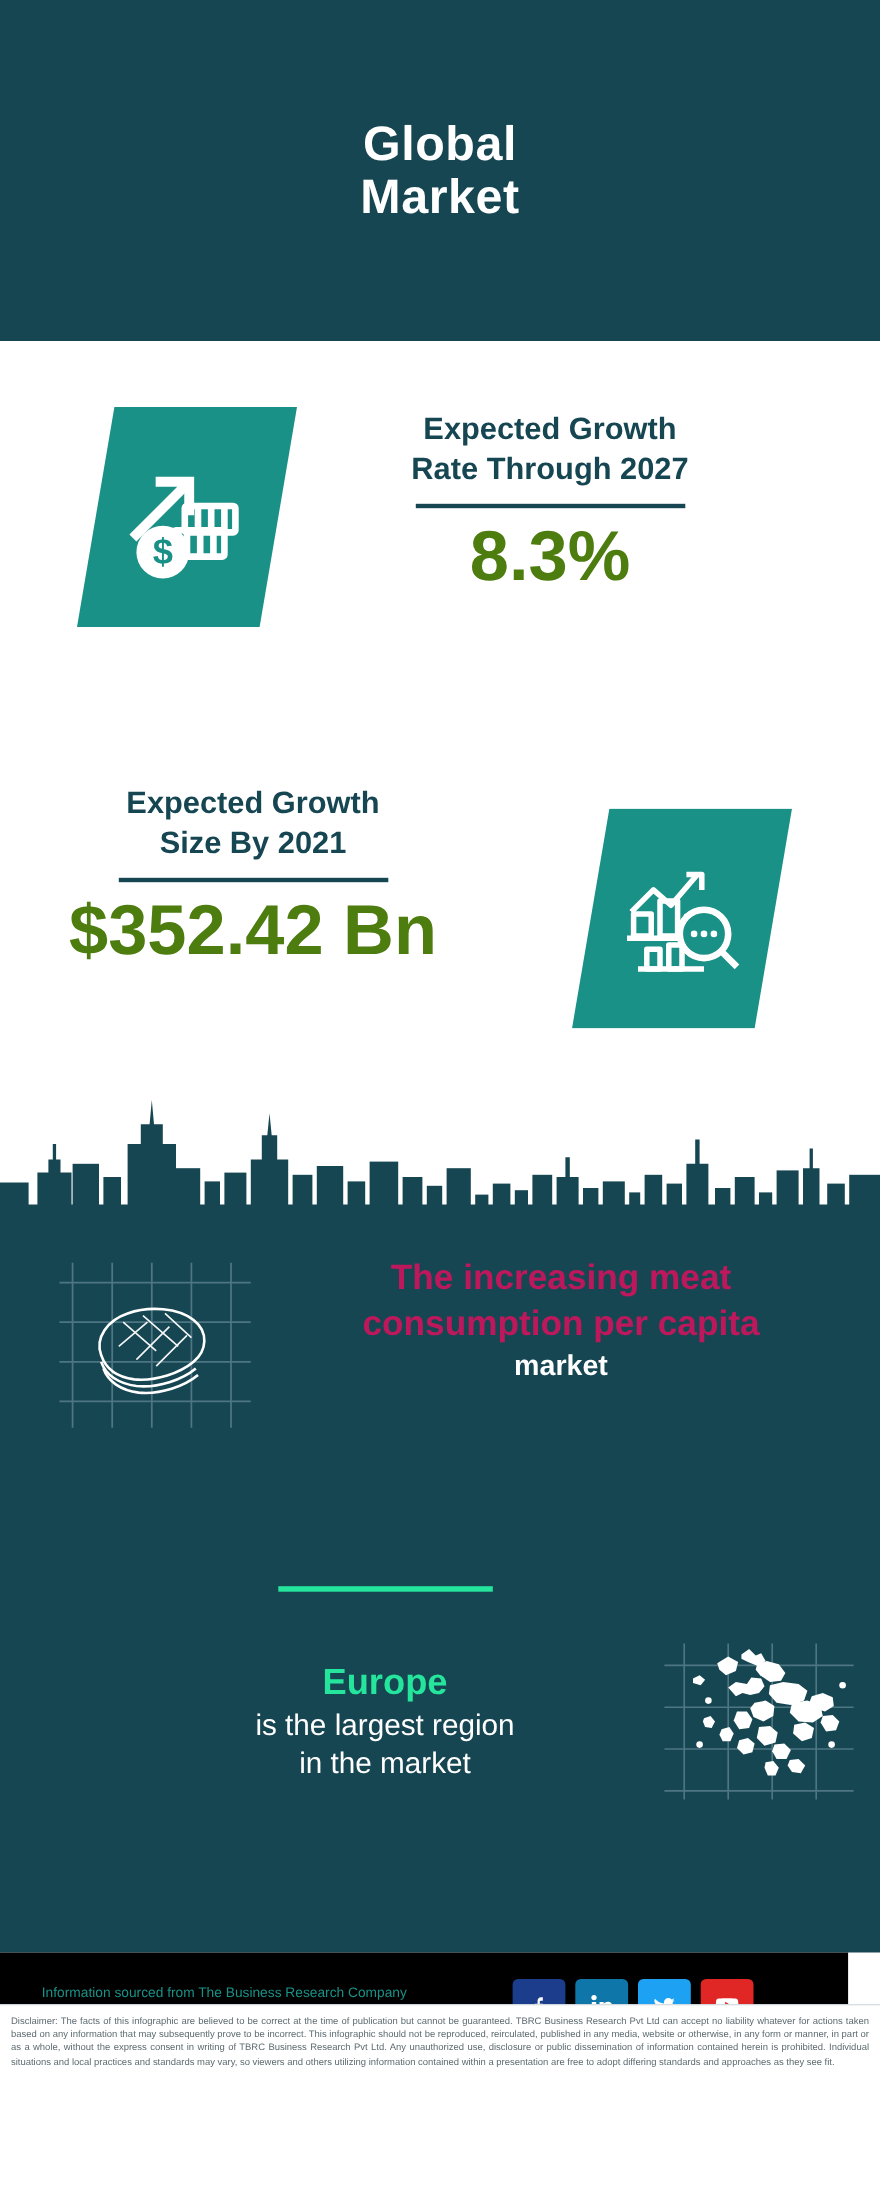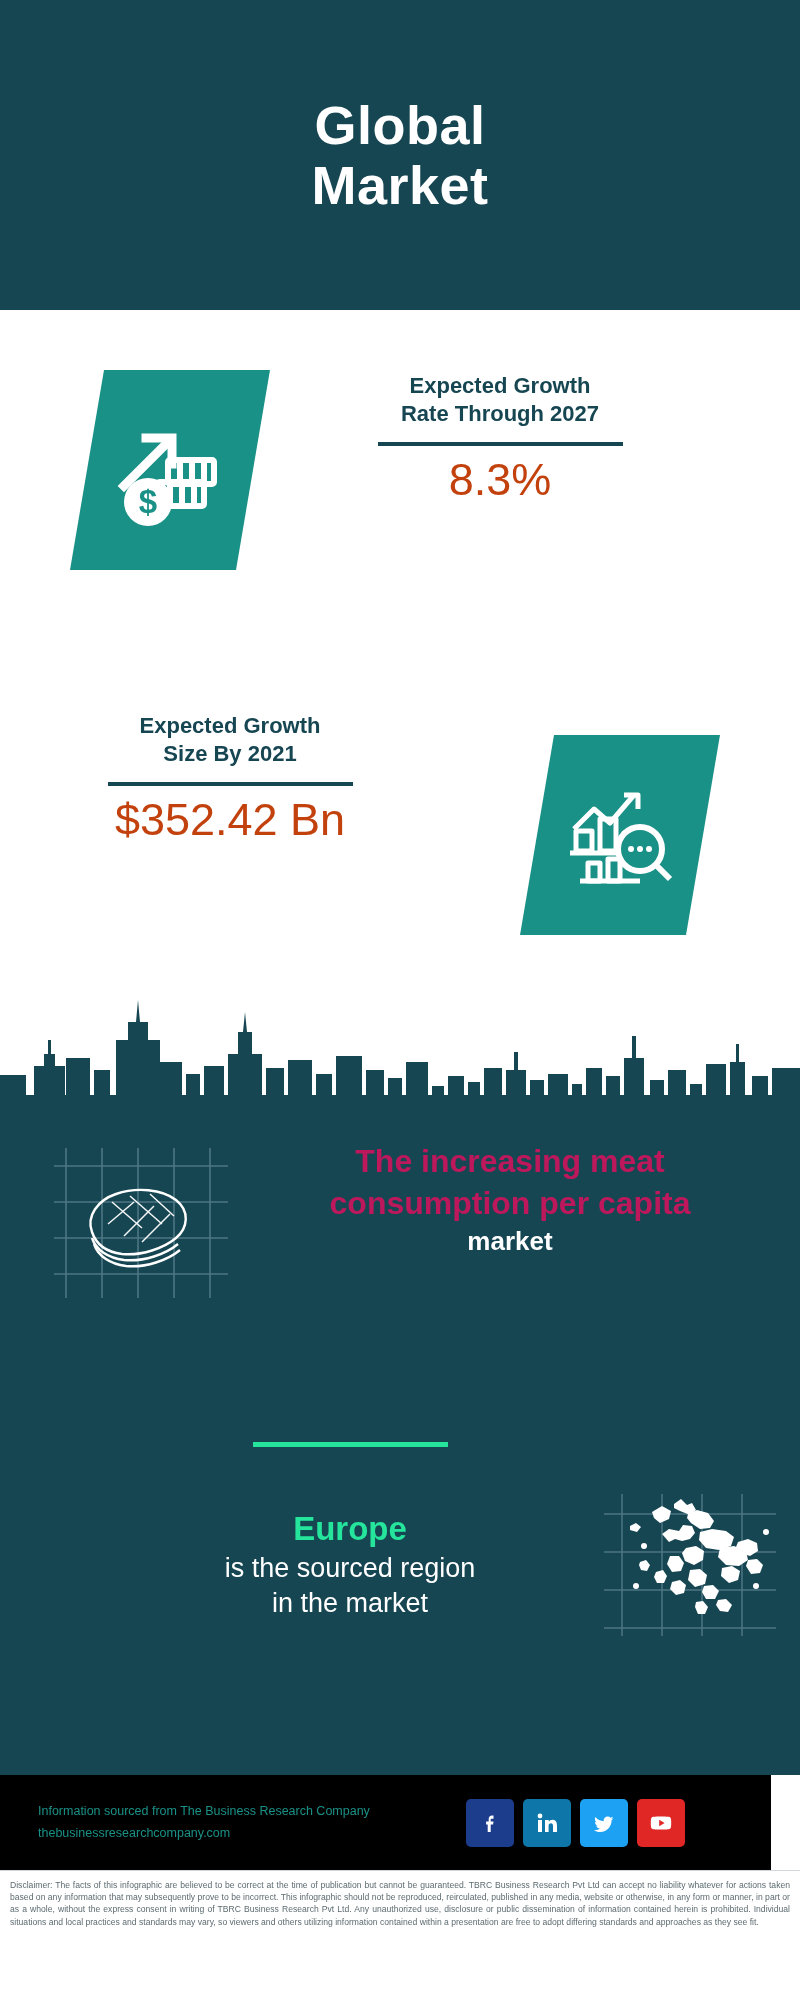--- a/index.html
+++ b/index.html
@@ -11,47 +11,47 @@
   }
   .page{position:relative;width:800px;height:2000px;overflow:hidden;}
 
   
   .header{
     position:absolute;left:0;top:0;width:800px;height:310px;
     background:#174653;
     display:flex;flex-direction:column;align-items:center;justify-content:center;
   }
   .header .ttl{
-    color:#ffffff;font-weight:bold;font-size:54px;line-height:1.12;
+    color:#ffffff;font-weight:bold;font-size:44px;line-height:1.12;
     text-align:left;letter-spacing:.5px;
   }
 
   
   .white-zone{position:absolute;left:0;top:310px;width:800px;height:660px;background:#fff;}
 
   
   .para{
     position:absolute;
     background:#1a9187;
     display:flex;align-items:center;justify-content:center;
   }
   .para.sk1{left:70px;top:370px;width:200px;height:200px;
     clip-path:polygon(17% 0,100% 0,83% 100%,0 100%);}
   .para.sk2{left:520px;top:735px;width:200px;height:200px;
     clip-path:polygon(17% 0,100% 0,83% 100%,0 100%);}
 
   .statblock{position:absolute;text-align:center;}
   .stat-title{
-    color:#174653;font-weight:bold;font-size:22px;line-height:1.28;
+    color:#174653;font-weight:bold;font-size:28px;line-height:1.28;
   }
   .stat-rule{
     height:4px;background:#174653;margin:14px auto 10px auto;width:245px;
   }
   .stat-value{
-    color:#c2410c;font-weight:normal;font-size:45px;line-height:1.05;
+    color:#4d7c0f;font-weight:bold;font-size:64px;line-height:1.05;
   }
   #growth-block{left:320px;top:372px;width:360px;}
   #size-block{left:50px;top:712px;width:360px;}
 
   
   .dark-zone{
     position:absolute;left:0;top:1095px;width:800px;height:680px;background:#174653;
   }
   .skyline{
     position:absolute;left:0;top:970px;width:800px;height:130px;
@@ -94,21 +94,21 @@
   }
   .footer-text{margin-left:38px;width:420px;}
   .footer-text div{
     color:#1a9187;font-size:12.5px;line-height:1.7;
   }
   .socials{display:flex;gap:9px;align-items:center;margin-left:8px;}
   .sic{width:48px;height:48px;border-radius:5px;display:flex;align-items:center;justify-content:center;}
   .sic svg{display:block;}
 
   .disclaimer{
-    position:absolute;left:0;top:1870px;width:800px;height:130px;background:#ffffff;
+    position:absolute;left:0;top:1822px;width:800px;height:130px;background:#ffffff;
     border-top:1px solid #cfd8dc;
   }
   .disclaimer p{
     margin:8px 10px 0 10px;color:#5d6b70;font-size:8.6px;line-height:1.42;text-align:justify;
   }
 </style>
 </head>
 <body>
 
 <div class="page">
@@ -242,21 +242,21 @@
       <div class="driver-hl">consumption per capita</div>
       <div class="driver-sub">market</div>
     </div>
   </div>
 
   <div class="green-rule"></div>
 
   <div class="region-row">
     <div class="region-text">
       <div class="region-hl">Europe</div>
-      <div class="region-sub">is the sourced region</div>
+      <div class="region-sub">is the largest region</div>
       <div class="region-sub">in the market</div>
     </div>
     <div class="map-box">
       <svg width="190" height="150" viewBox="0 0 190 150" aria-hidden="true">
         <g stroke="#4d7682" stroke-width="1.5" fill="none">
           <path d="M22 4 V146 M62 4 V146 M102 4 V146 M142 4 V146"></path>
           <path d="M4 24 H176 M4 62 H176 M4 100 H176 M4 138 H176"></path>
         </g>
         <g fill="#ffffff">
           <path d="M30 36 l6-3 5 4 -4 5 -7 -2 z"></path>

